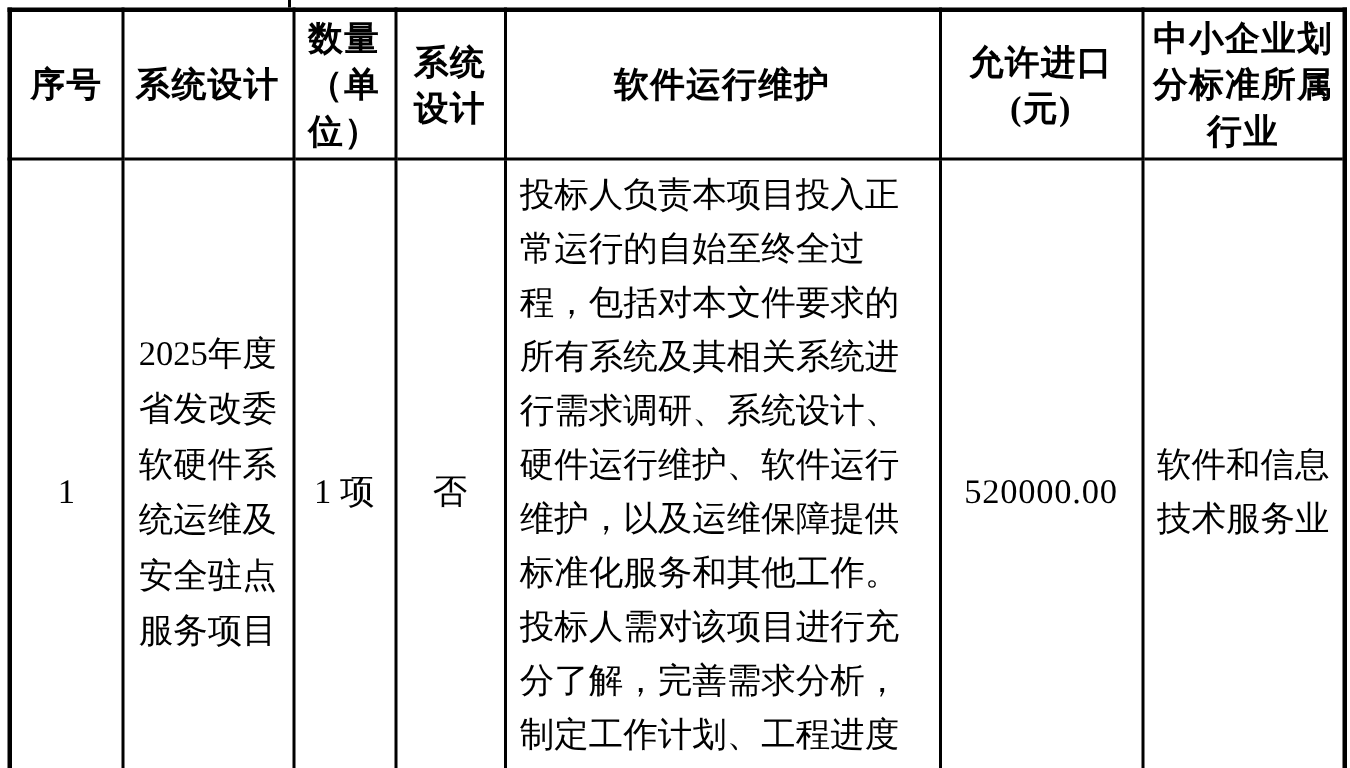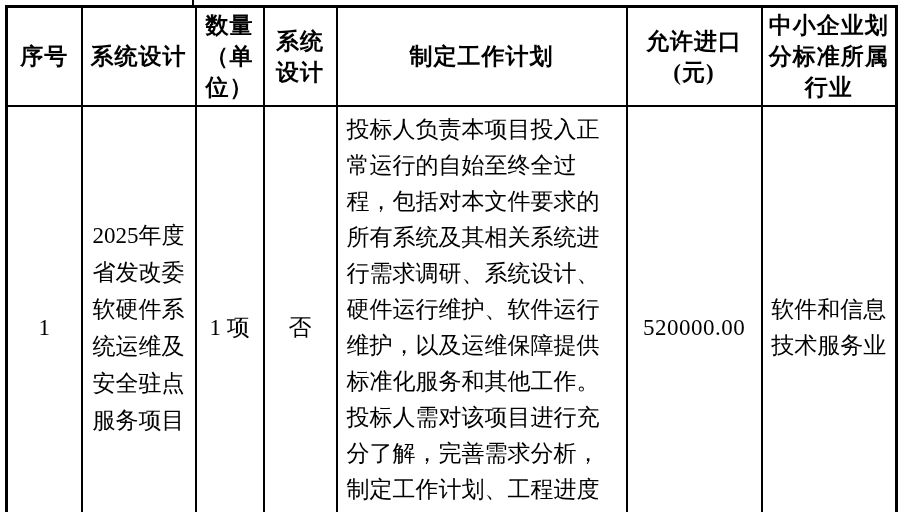--- a/index.html
+++ b/index.html
@@ -92,21 +92,21 @@
       <col style="width:290px">
       <col style="width:135px">
       <col style="width:135px">
     </colgroup>
     <thead>
       <tr>
         <th>序号</th>
         <th>系统设计</th>
         <th>数量（单位）</th>
         <th>系统设计</th>
-        <th>制定工作计划</th>
+        <th>软件运行维护</th>
         <th>允许进口(元)</th>
         <th>中小企业划分标准所属行业</th>
       </tr>
     </thead>
     <tbody>
       <tr>
         <td class="cell-seq">1</td>
         <td class="cell-subject">2025年度省发改委软硬件系统运维及安全驻点服务项目</td>
         <td class="cell-quantity">1 项</td>
         <td class="cell-import">否</td>

